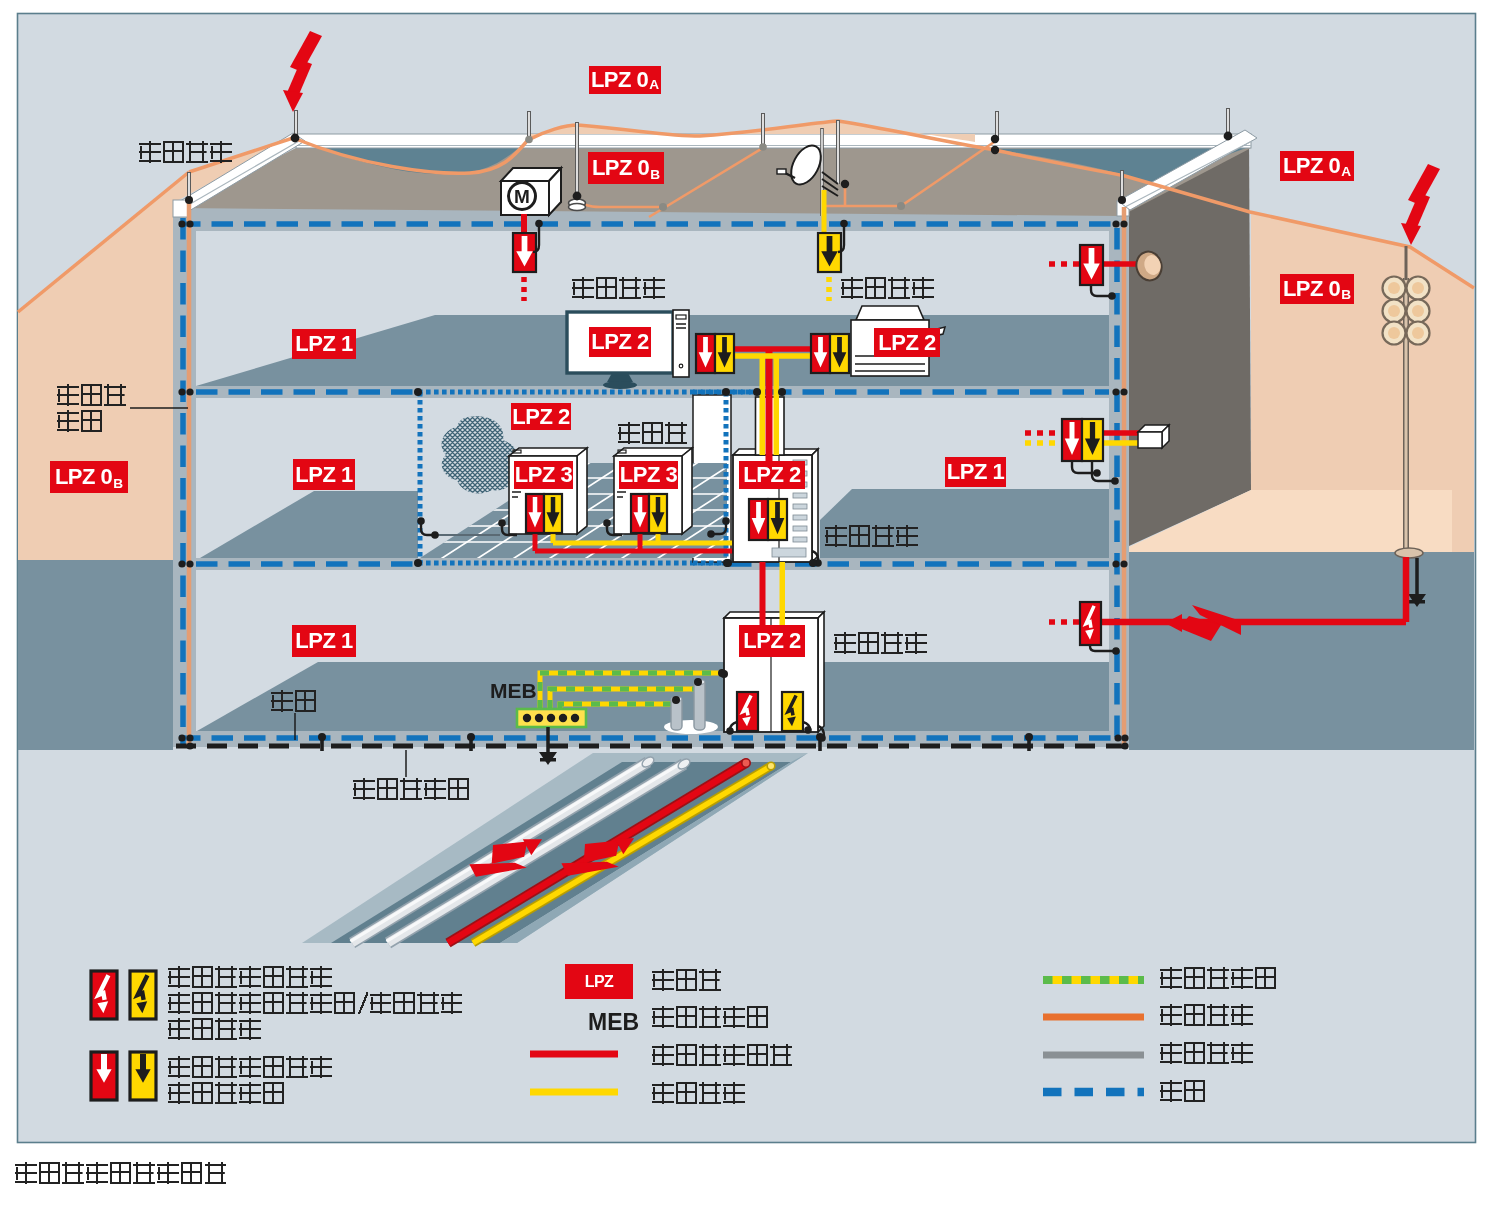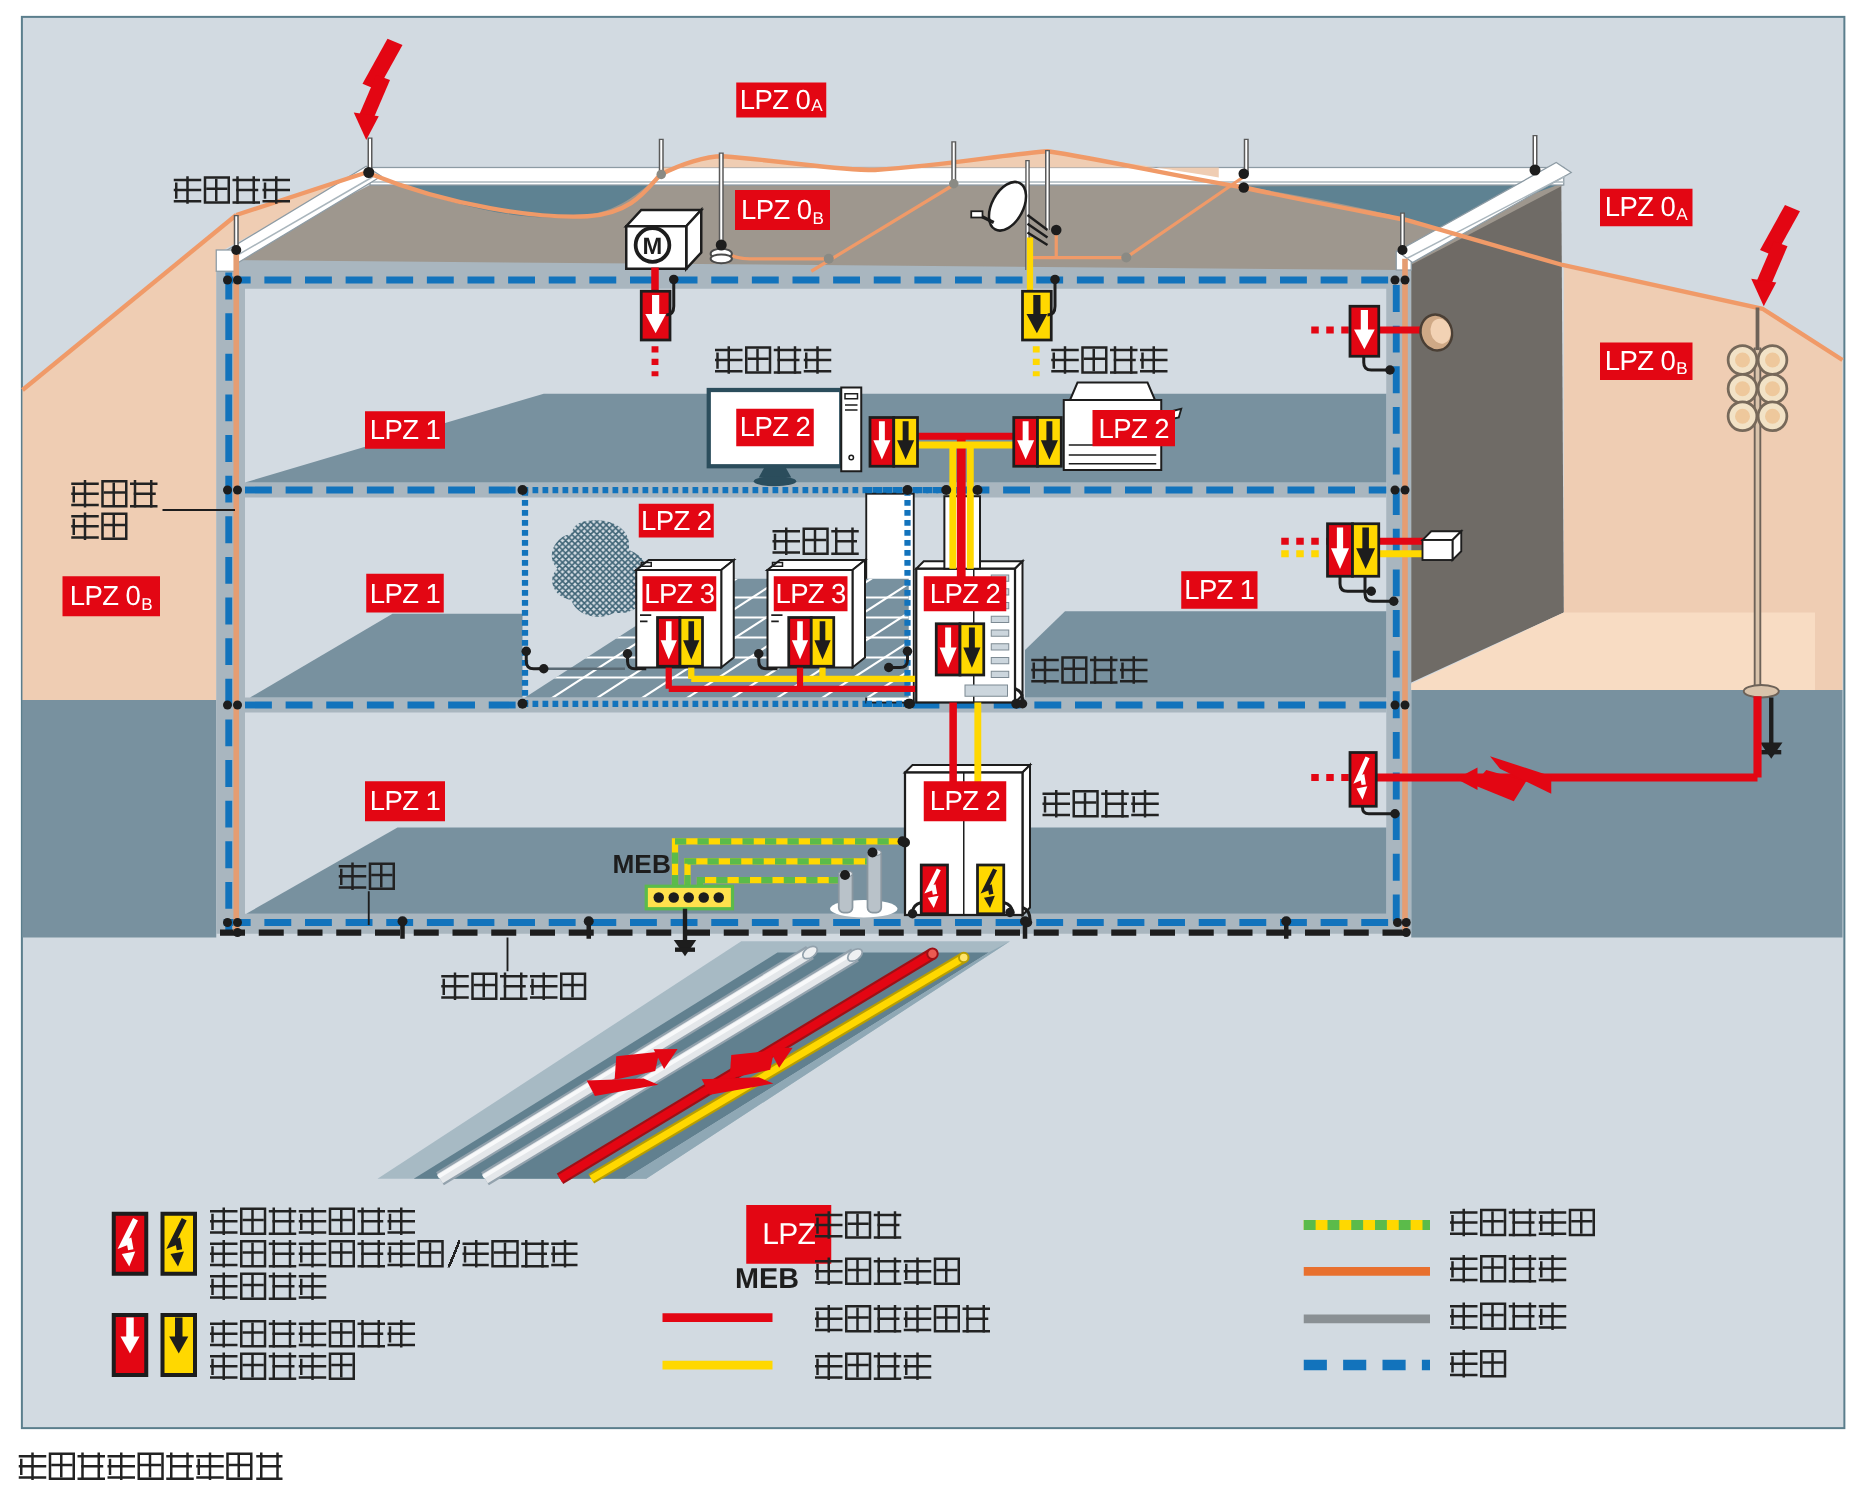--- a/index.html
+++ b/index.html
@@ -1,16 +1,16 @@
 <!DOCTYPE html>
 <html><head><meta charset="utf-8"><style>
 html,body{margin:0;padding:0}
 body{width:1496px;height:1205px;background:#fff;font-family:"Liberation Sans",sans-serif;position:relative;overflow:hidden;-webkit-font-smoothing:antialiased}
 #p{position:absolute;left:0;top:0;width:1496px;height:1205px}
-.lab{position:absolute;background:#e30613;color:#fff;font-weight:normal;display:flex;align-items:center;justify-content:center;letter-spacing:-0.5px;white-space:nowrap}
+.lab{position:absolute;background:#e30613;color:#fff;font-weight:bold;display:flex;align-items:center;justify-content:center;letter-spacing:-0.5px;white-space:nowrap}
 .lab .sb{font-size:0.62em;align-self:flex-end;margin-bottom:2px;margin-left:1px;letter-spacing:0}
 .zh{position:absolute;white-space:nowrap;line-height:0;font-size:0}
 .zh i{display:inline-block;width:21.5px;height:22px;margin-right:2.2px;vertical-align:top}
 .ga{background:
  linear-gradient(#222,#222) 0 1.5px/100% 2.4px no-repeat,
  linear-gradient(#222,#222) 0 10px/100% 2.3px no-repeat,
  linear-gradient(#222,#222) 0 19px/100% 2.4px no-repeat,
  linear-gradient(#222,#222) 10px 0/2.4px 100% no-repeat,
  linear-gradient(#222,#222) 1px 5px/2.2px 60% no-repeat}
 .gb{box-sizing:border-box;border:2.3px solid #222;background:
@@ -459,21 +459,21 @@
 <div class="lab" style="left:293px;top:459px;width:62px;height:31px;font-size:22px">LPZ 1</div>
 <div class="lab" style="left:945px;top:457px;width:61px;height:30px;font-size:22px">LPZ 1</div>
 <div class="lab" style="left:292px;top:625px;width:64px;height:32px;font-size:22px">LPZ 1</div>
 <div class="lab" style="left:589px;top:327px;width:62px;height:30px;font-size:22px">LPZ 2</div>
 <div class="lab" style="left:874px;top:328px;width:66px;height:29px;font-size:22px">LPZ 2</div>
 <div class="lab" style="left:511px;top:403px;width:60px;height:27px;font-size:22px">LPZ 2</div>
 <div class="lab" style="left:739px;top:461px;width:66px;height:28px;font-size:22px">LPZ 2</div>
 <div class="lab" style="left:739px;top:625px;width:66px;height:32px;font-size:22px">LPZ 2</div>
 <div class="lab" style="left:514px;top:461px;width:59px;height:28px;font-size:22px">LPZ 3</div>
 <div class="lab" style="left:619px;top:461px;width:59px;height:28px;font-size:22px">LPZ 3</div>
-<div class="lab" style="left:597px;top:964px;width:68px;height:47px;font-size:24px">LPZ</div>
+<div class="lab" style="left:565px;top:964px;width:68px;height:35px;font-size:16px">LPZ</div>
 <div class="zh " style="left:139px;top:141px"><i class="ga"></i><i class="gb"></i><i class="gc"></i><i class="ga"></i></div>
 <div class="zh " style="left:57px;top:384px"><i class="ga"></i><i class="gb"></i><i class="gc"></i></div>
 <div class="zh " style="left:57px;top:410px"><i class="ga"></i><i class="gb"></i></div>
 <div class="zh " style="left:572px;top:277px"><i class="ga"></i><i class="gb"></i><i class="gc"></i><i class="ga"></i></div>
 <div class="zh " style="left:841px;top:277px"><i class="ga"></i><i class="gb"></i><i class="gc"></i><i class="ga"></i></div>
 <div class="zh " style="left:618px;top:422px"><i class="ga"></i><i class="gb"></i><i class="gc"></i></div>
 <div class="zh " style="left:825px;top:525px"><i class="ga"></i><i class="gb"></i><i class="gc"></i><i class="ga"></i></div>
 <div class="zh " style="left:834px;top:632px"><i class="ga"></i><i class="gb"></i><i class="gc"></i><i class="ga"></i></div>
 <div class="zh " style="left:271px;top:690px"><i class="ga"></i><i class="gb"></i></div>
 <div class="zh " style="left:353px;top:778px"><i class="ga"></i><i class="gb"></i><i class="gc"></i><i class="ga"></i><i class="gb"></i></div>

